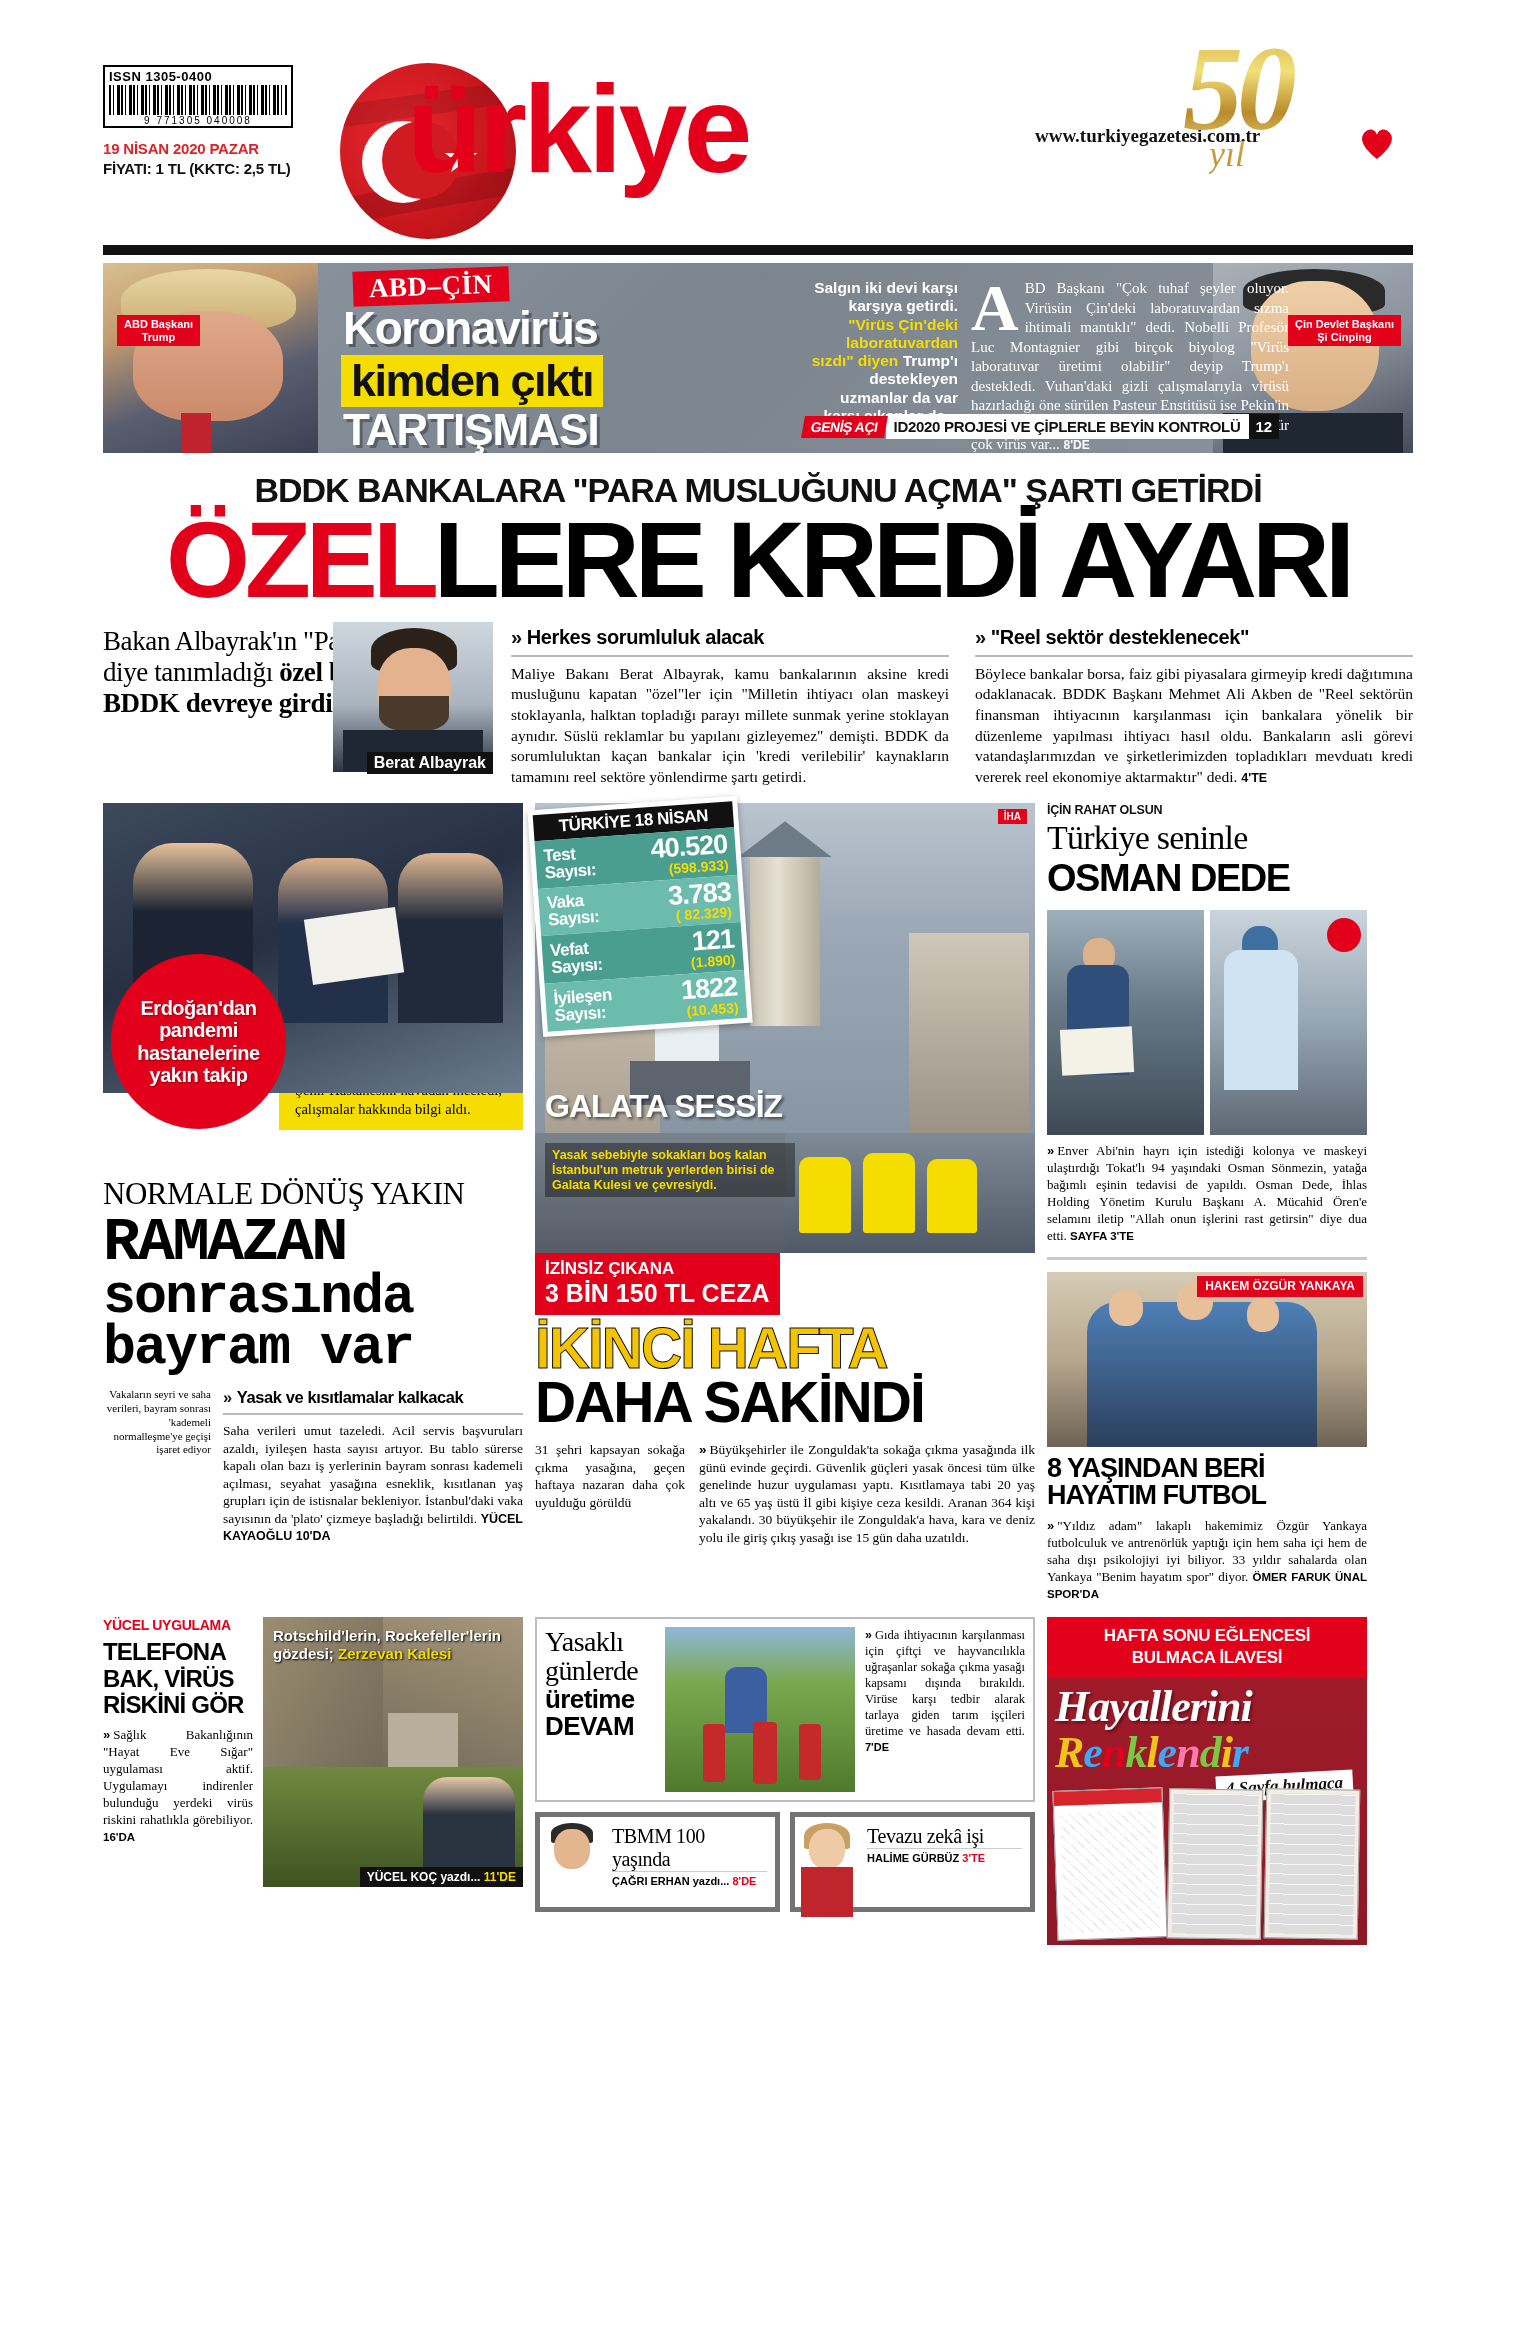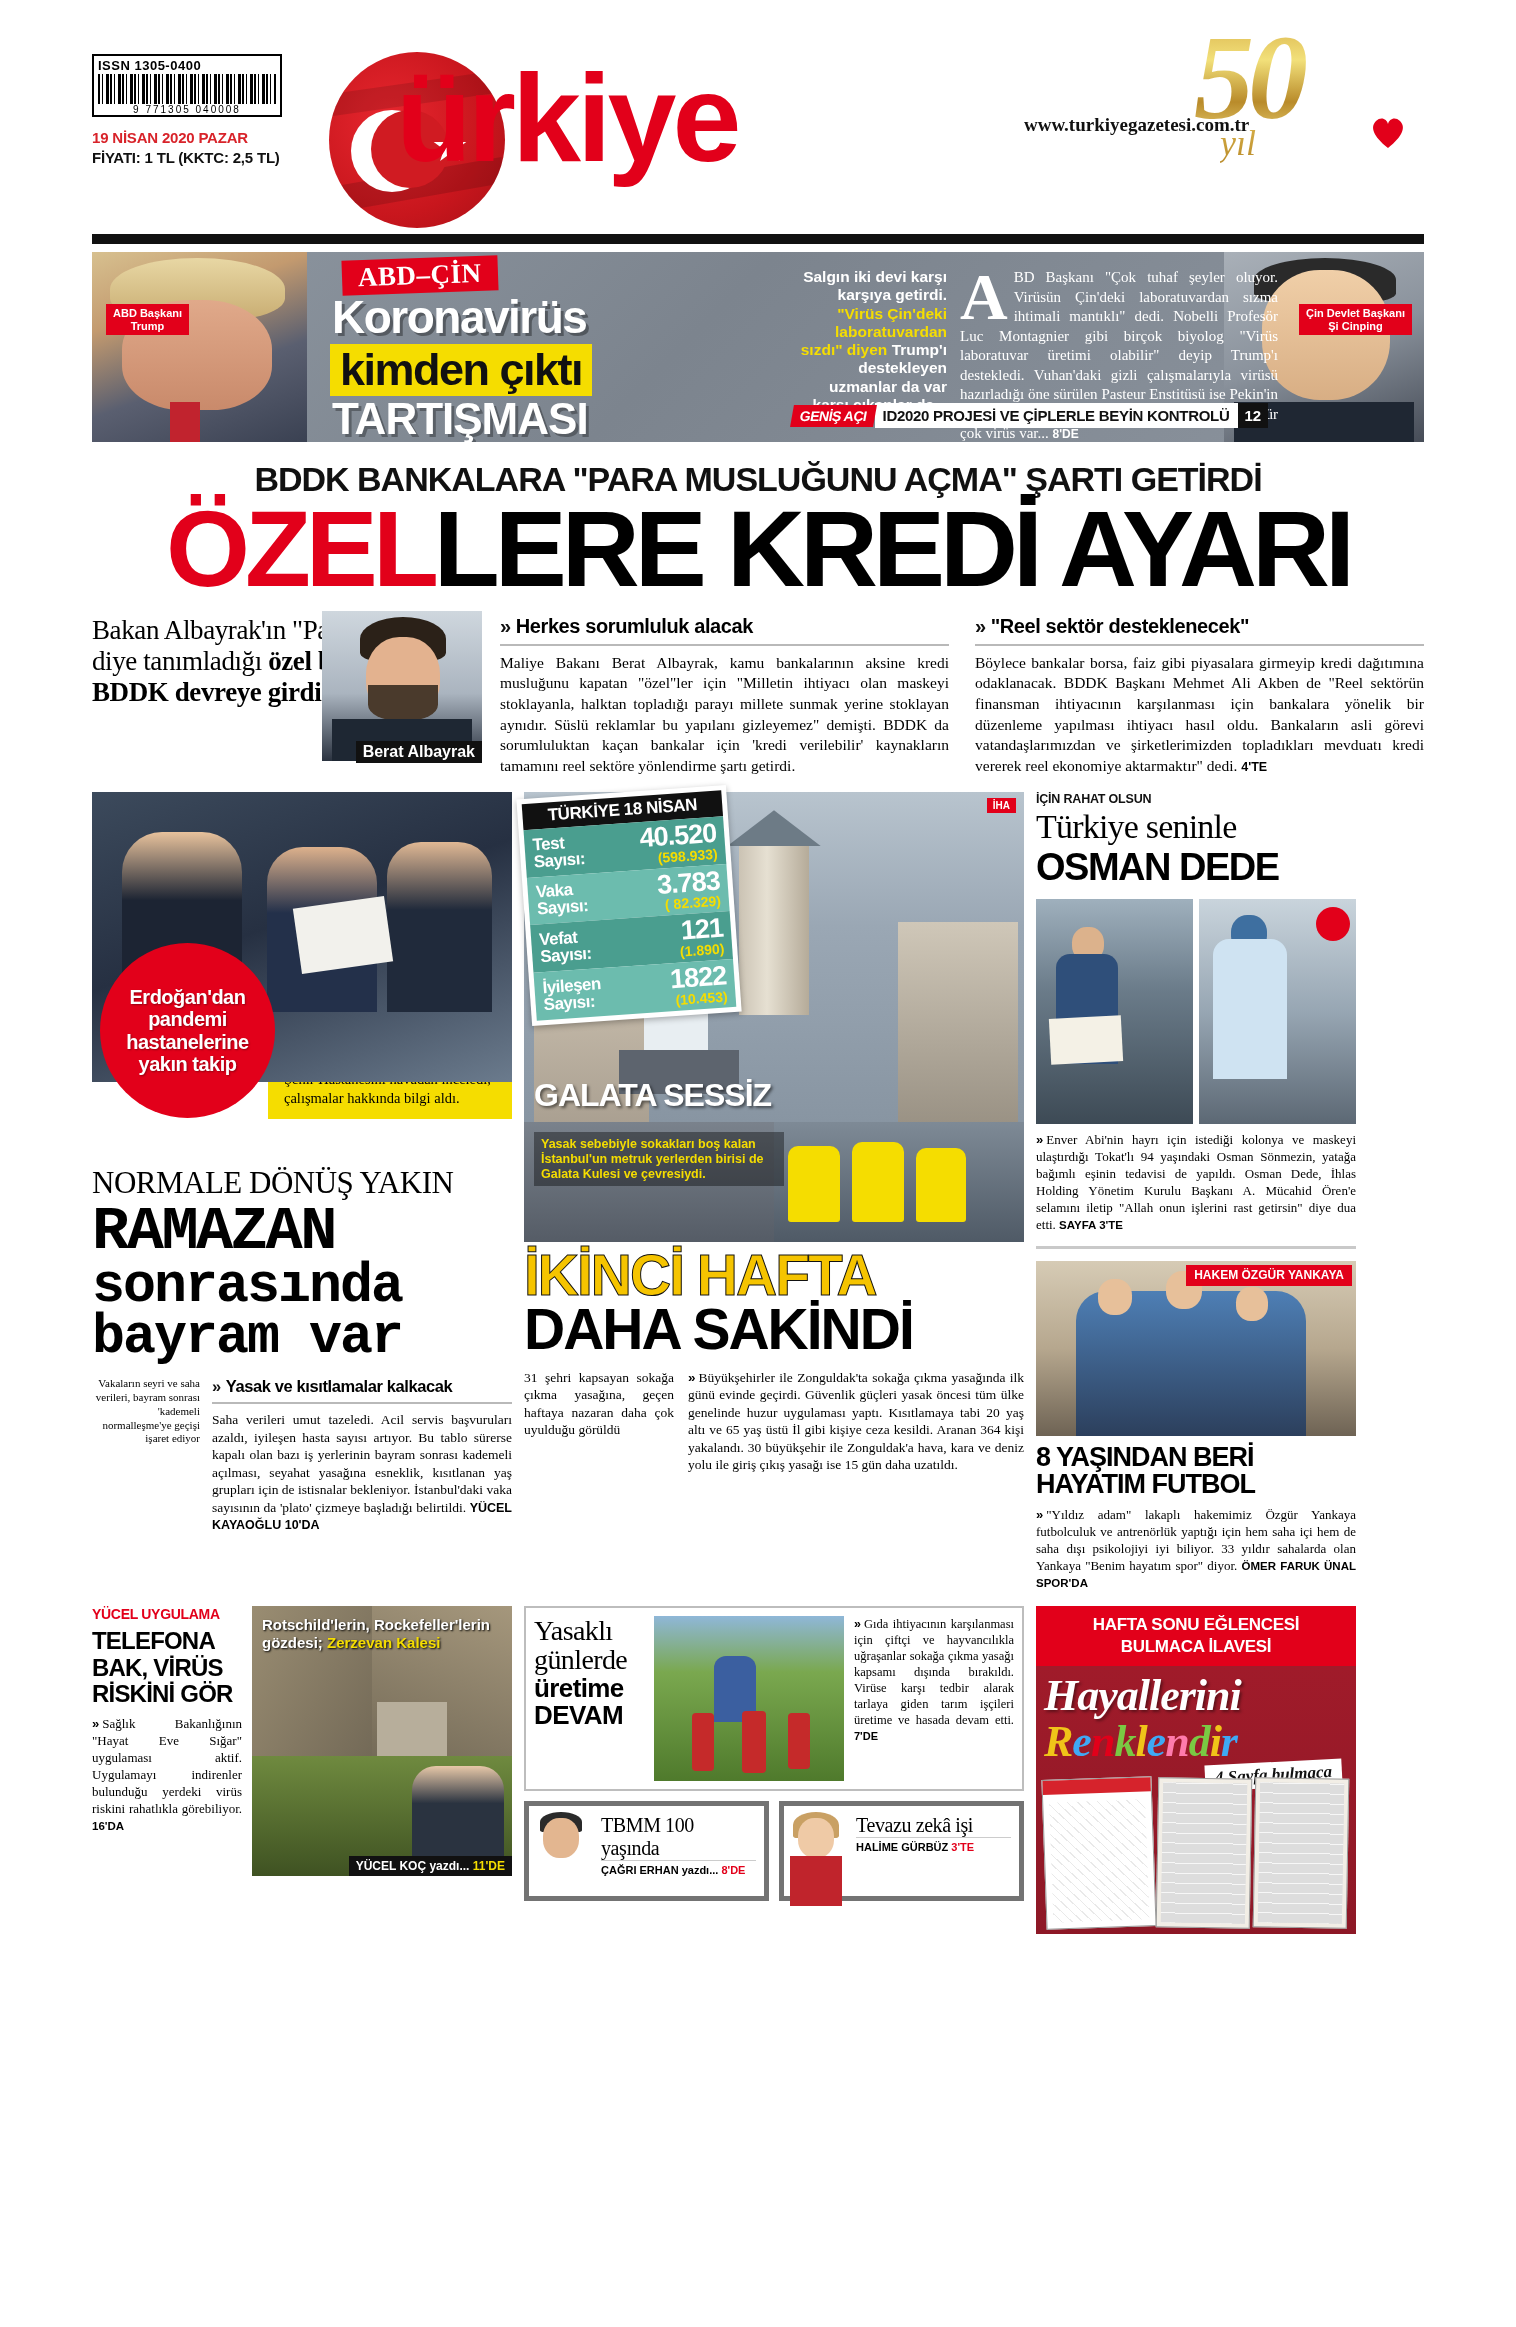--- a/index.html
+++ b/index.html
@@ -4,21 +4,21 @@
 <style>
   * { box-sizing: border-box; margin:0; padding:0; }
   html,body { background:#8a8a8a; }
   body {
     font-family: "Liberation Serif", serif;
     width:1516px; height:2327px;
     display:flex; justify-content:center;
   }
   .page {
     width:1516px; height:2327px; background:#ffffff; position:relative;
-    padding:4px;
+    padding:15px;
   }
   .pad { padding: 0 88px; }
 
   
   .masthead { position:relative; height:230px; }
   .issn-block { position:absolute; left:88px; top:50px; width:190px; }
   .issn-box { border:2px solid #000; padding:2px 4px 0; background:#fff; }
   .issn-text { font-family:"Liberation Sans", sans-serif; font-size:13px; letter-spacing:.5px; font-weight:bold;}
   .barcode { height:30px; width:100%; margin-top:1px;
     background:repeating-linear-gradient(90deg,#000 0 2px,#fff 2px 4px,#000 4px 5px,#fff 5px 8px,#000 8px 11px,#fff 11px 12px);
@@ -524,20 +524,24 @@
         <div class="police">
           <div class="v1"></div>
             <div class="v2"></div>
             <div class="v3"></div>
         </div>
         <div class="iha">İHA</div>
         <div class="galata-title">GALATA SESSİZ</div>
         <div class="galata-cap">Yasak sebebiyle sokakları boş kalan İstanbul'un metruk yerlerden birisi de Galata Kulesi ve çevresiydi.</div>
       </div>
 
+      <div class="ceza">
+        <div>İZİNSİZ ÇIKANA</div>
+        <div class="l2">3 BİN 150 TL CEZA</div>
+      </div>
 
       <div class="ikinci">
         <div class="y">İKİNCİ HAFTA</div>
         <div>DAHA SAKİNDİ</div>
       </div>
 
       <div class="mid-cols">
         <div class="mid-c" style="max-width:150px">
           <span>31 şehri kapsayan sokağa çıkma yasağına, geçen haftaya nazaran daha çok uyulduğu görüldü</span>
         </div>

